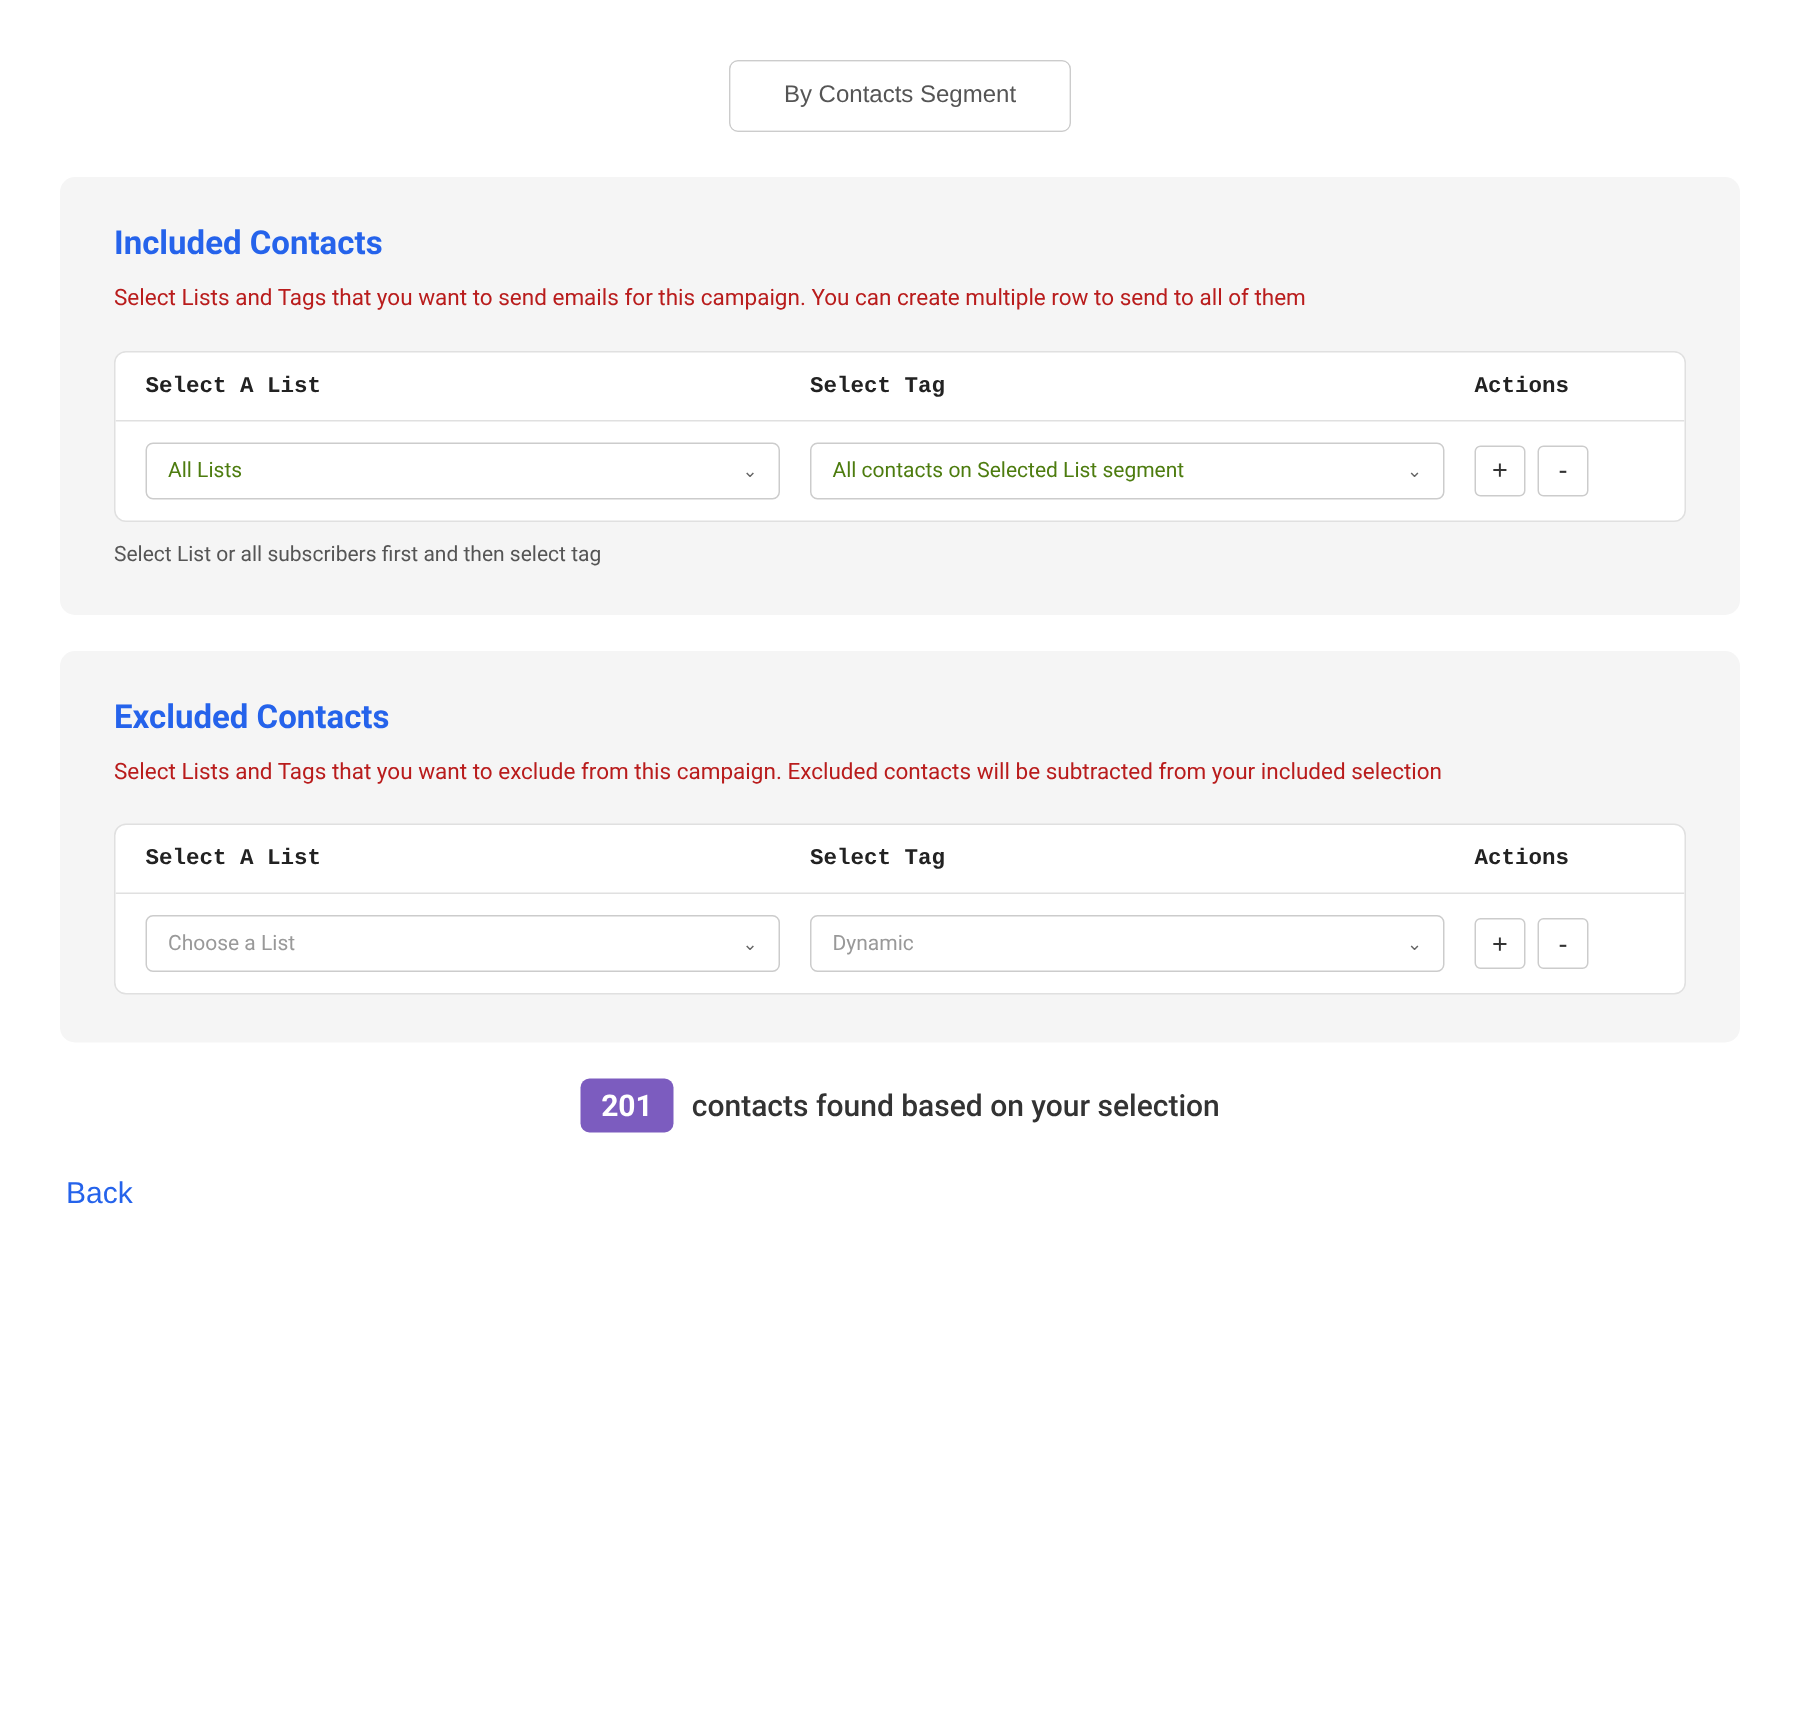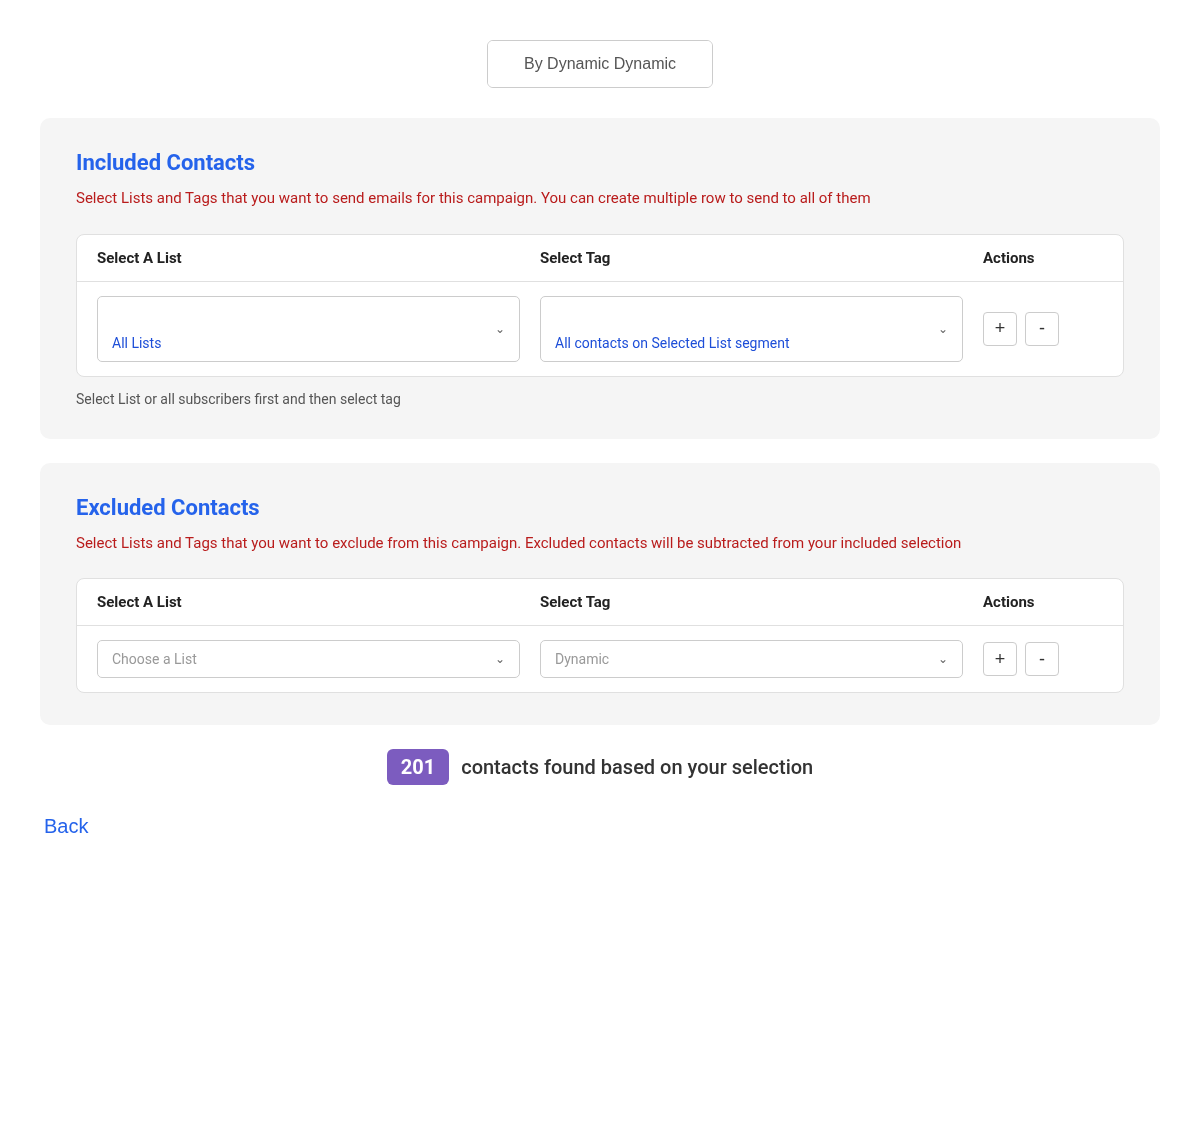--- a/index.html
+++ b/index.html
@@ -84,20 +84,21 @@
       grid-template-columns: 1fr 1fr 120px;
       padding: 14px 20px;
       border-bottom: 1px solid #e0e0e0;
       gap: 20px;
     }
 
     .table-header-cell {
       font-size: 15px;
       font-weight: 700;
       color: #222;
+      font-family: Liberation Mono, monospace;
     }
 
     .table-row {
       display: grid;
       grid-template-columns: 1fr 1fr 120px;
       padding: 14px 20px;
       gap: 20px;
       align-items: center;
     }
 
@@ -109,22 +110,21 @@
       background: #fff;
       padding: 10px 14px;
       display: flex;
       align-items: center;
       justify-content: space-between;
       cursor: pointer;
     }
 
     .select-wrapper span.select-value {
       font-size: 14px;
-      color: #1d4ed8;
-      margin-top: 28px;
+      color: #4d7c0f;
     }
 
     .select-wrapper span.placeholder-value {
       font-size: 14px;
       color: #999;
     }
 
     .chevron {
       font-size: 12px;
       color: #666;
@@ -210,21 +210,21 @@
       font-size: 15px;
       font-weight: 600;
       cursor: pointer;
     }
   </style>
 </head>
 <body>
 
 <div class="tab-container">
   <div class="tab-switcher">
-    <button class="tab-btn">By Dynamic Dynamic</button>
+    <button class="tab-btn">By Contacts Segment</button>
   </div>
 </div>
 
 <div class="section-card">
   <div class="section-title">Included Contacts</div>
   <div class="section-desc">Select Lists and Tags that you want to send emails for this campaign. You can create multiple row to send to all of them</div>
 
   <div class="contacts-table">
 
     <div class="table-header">

